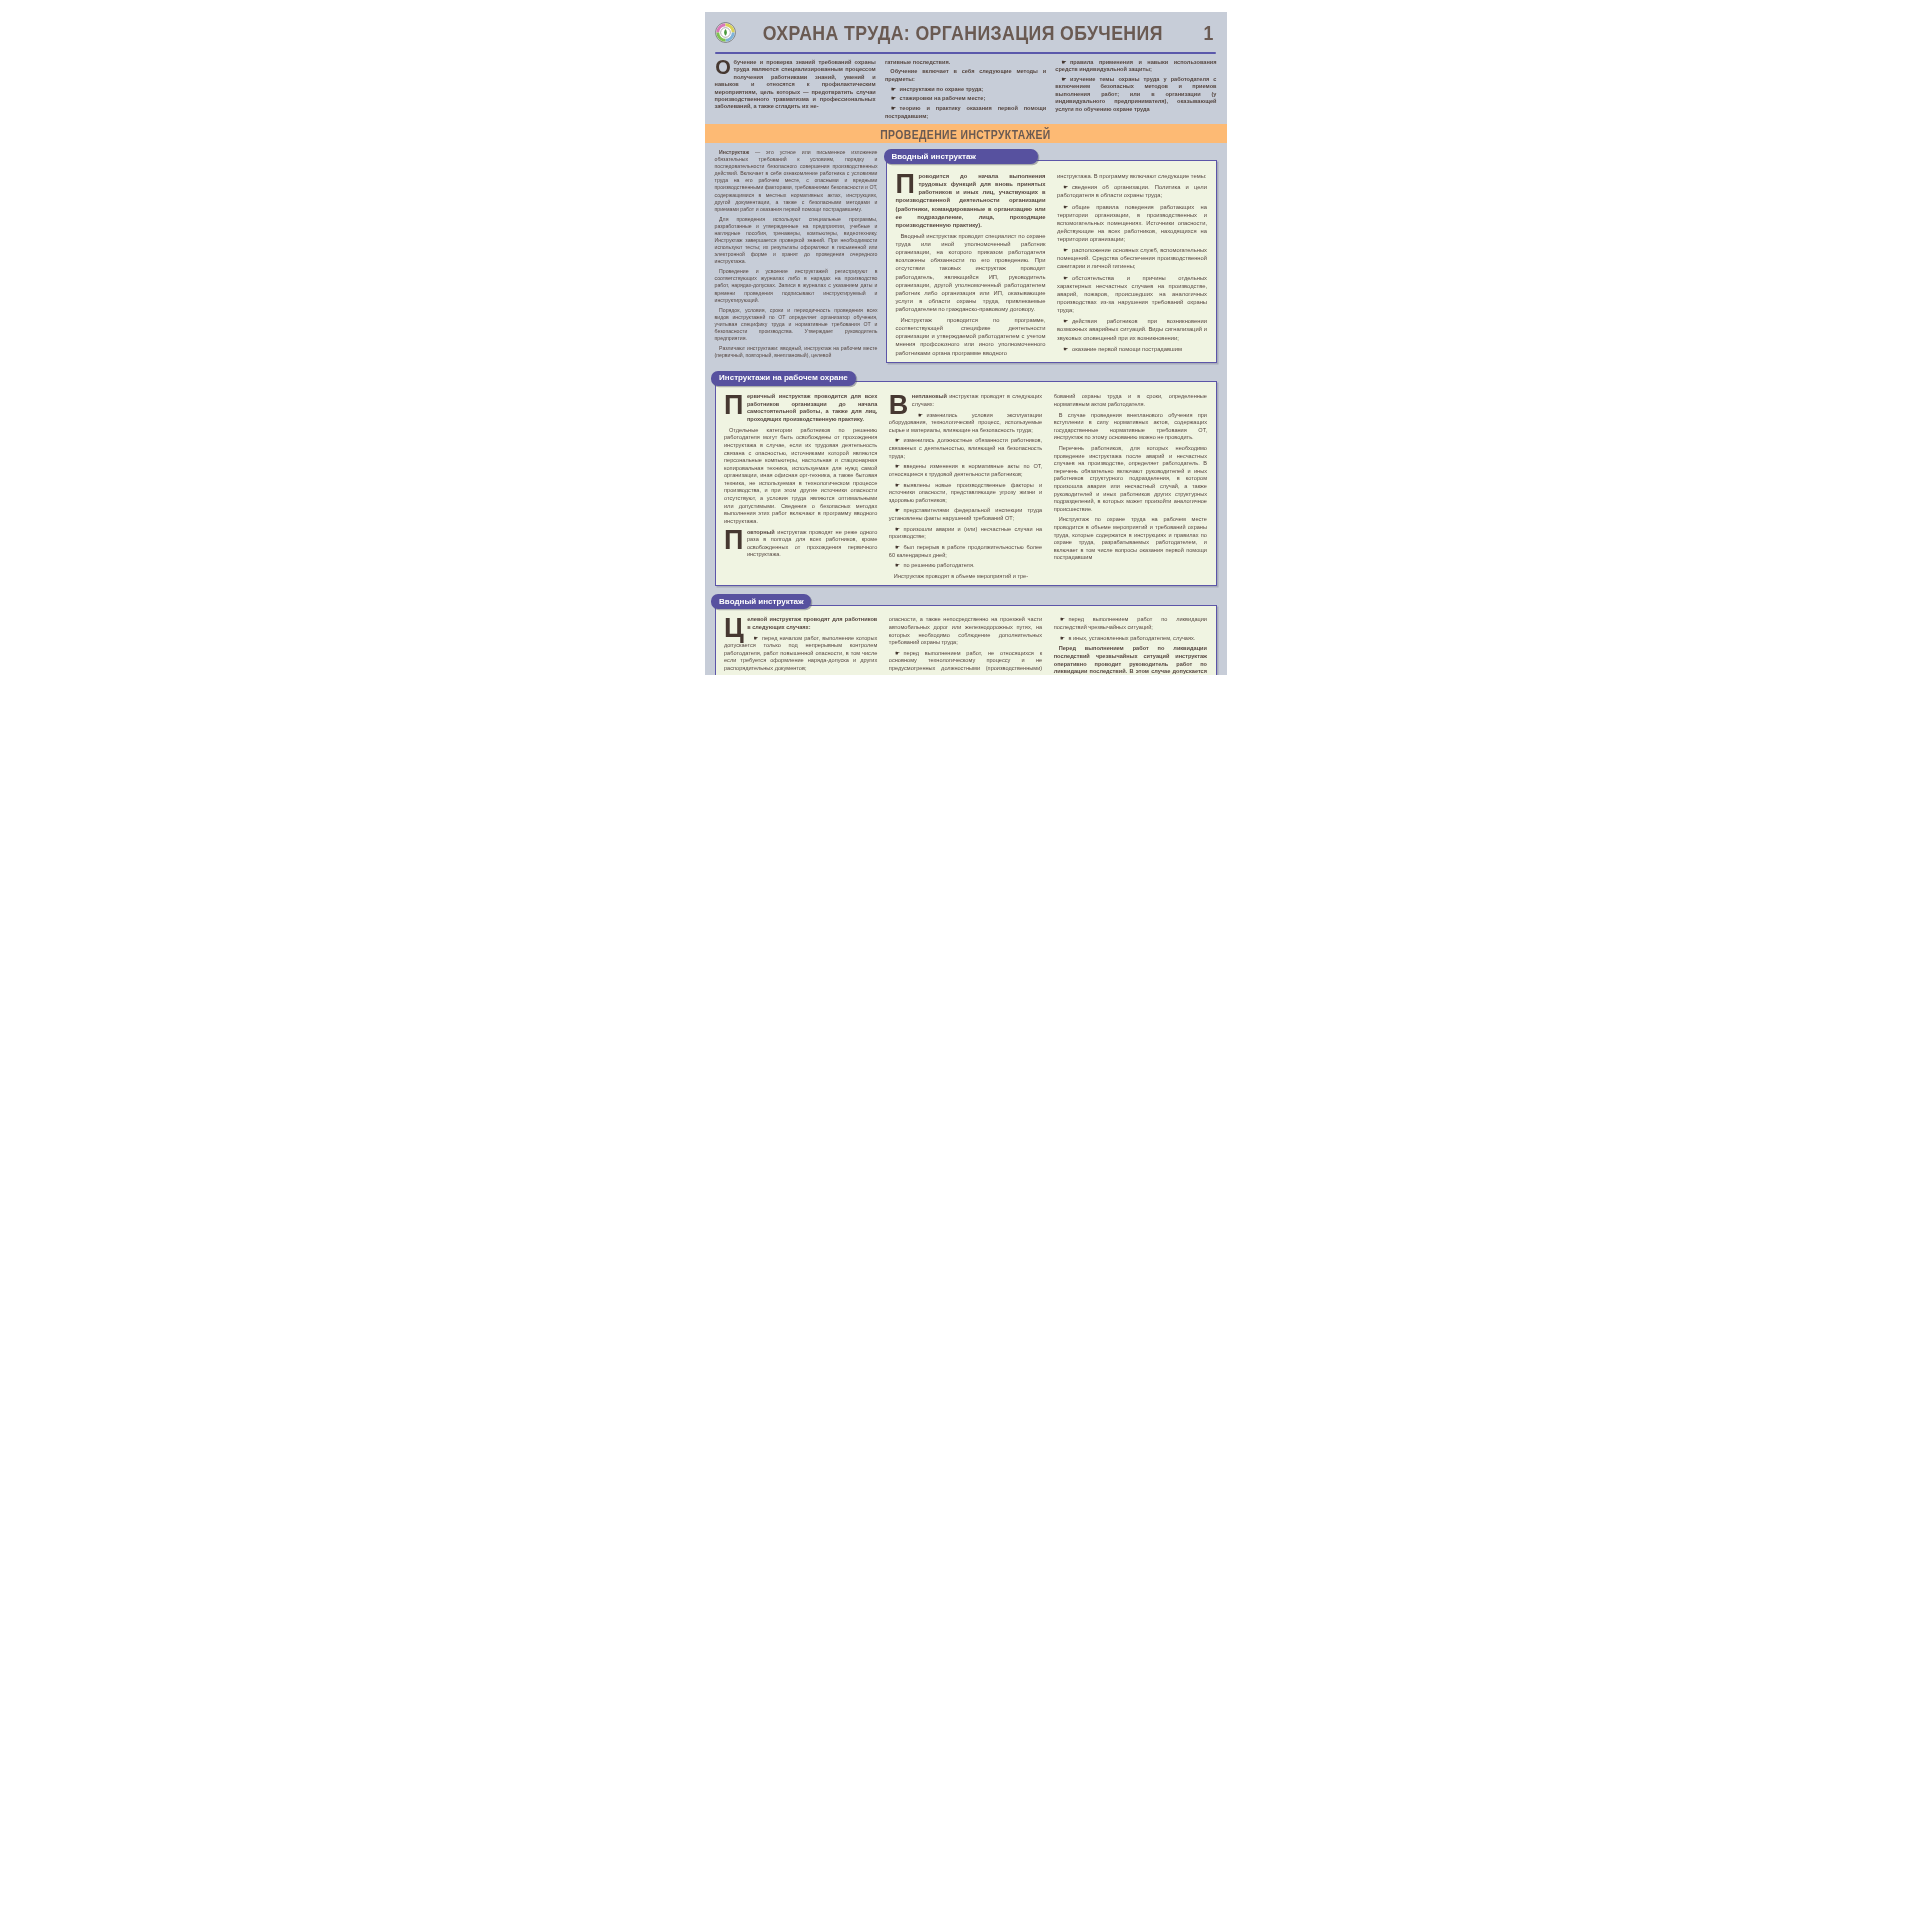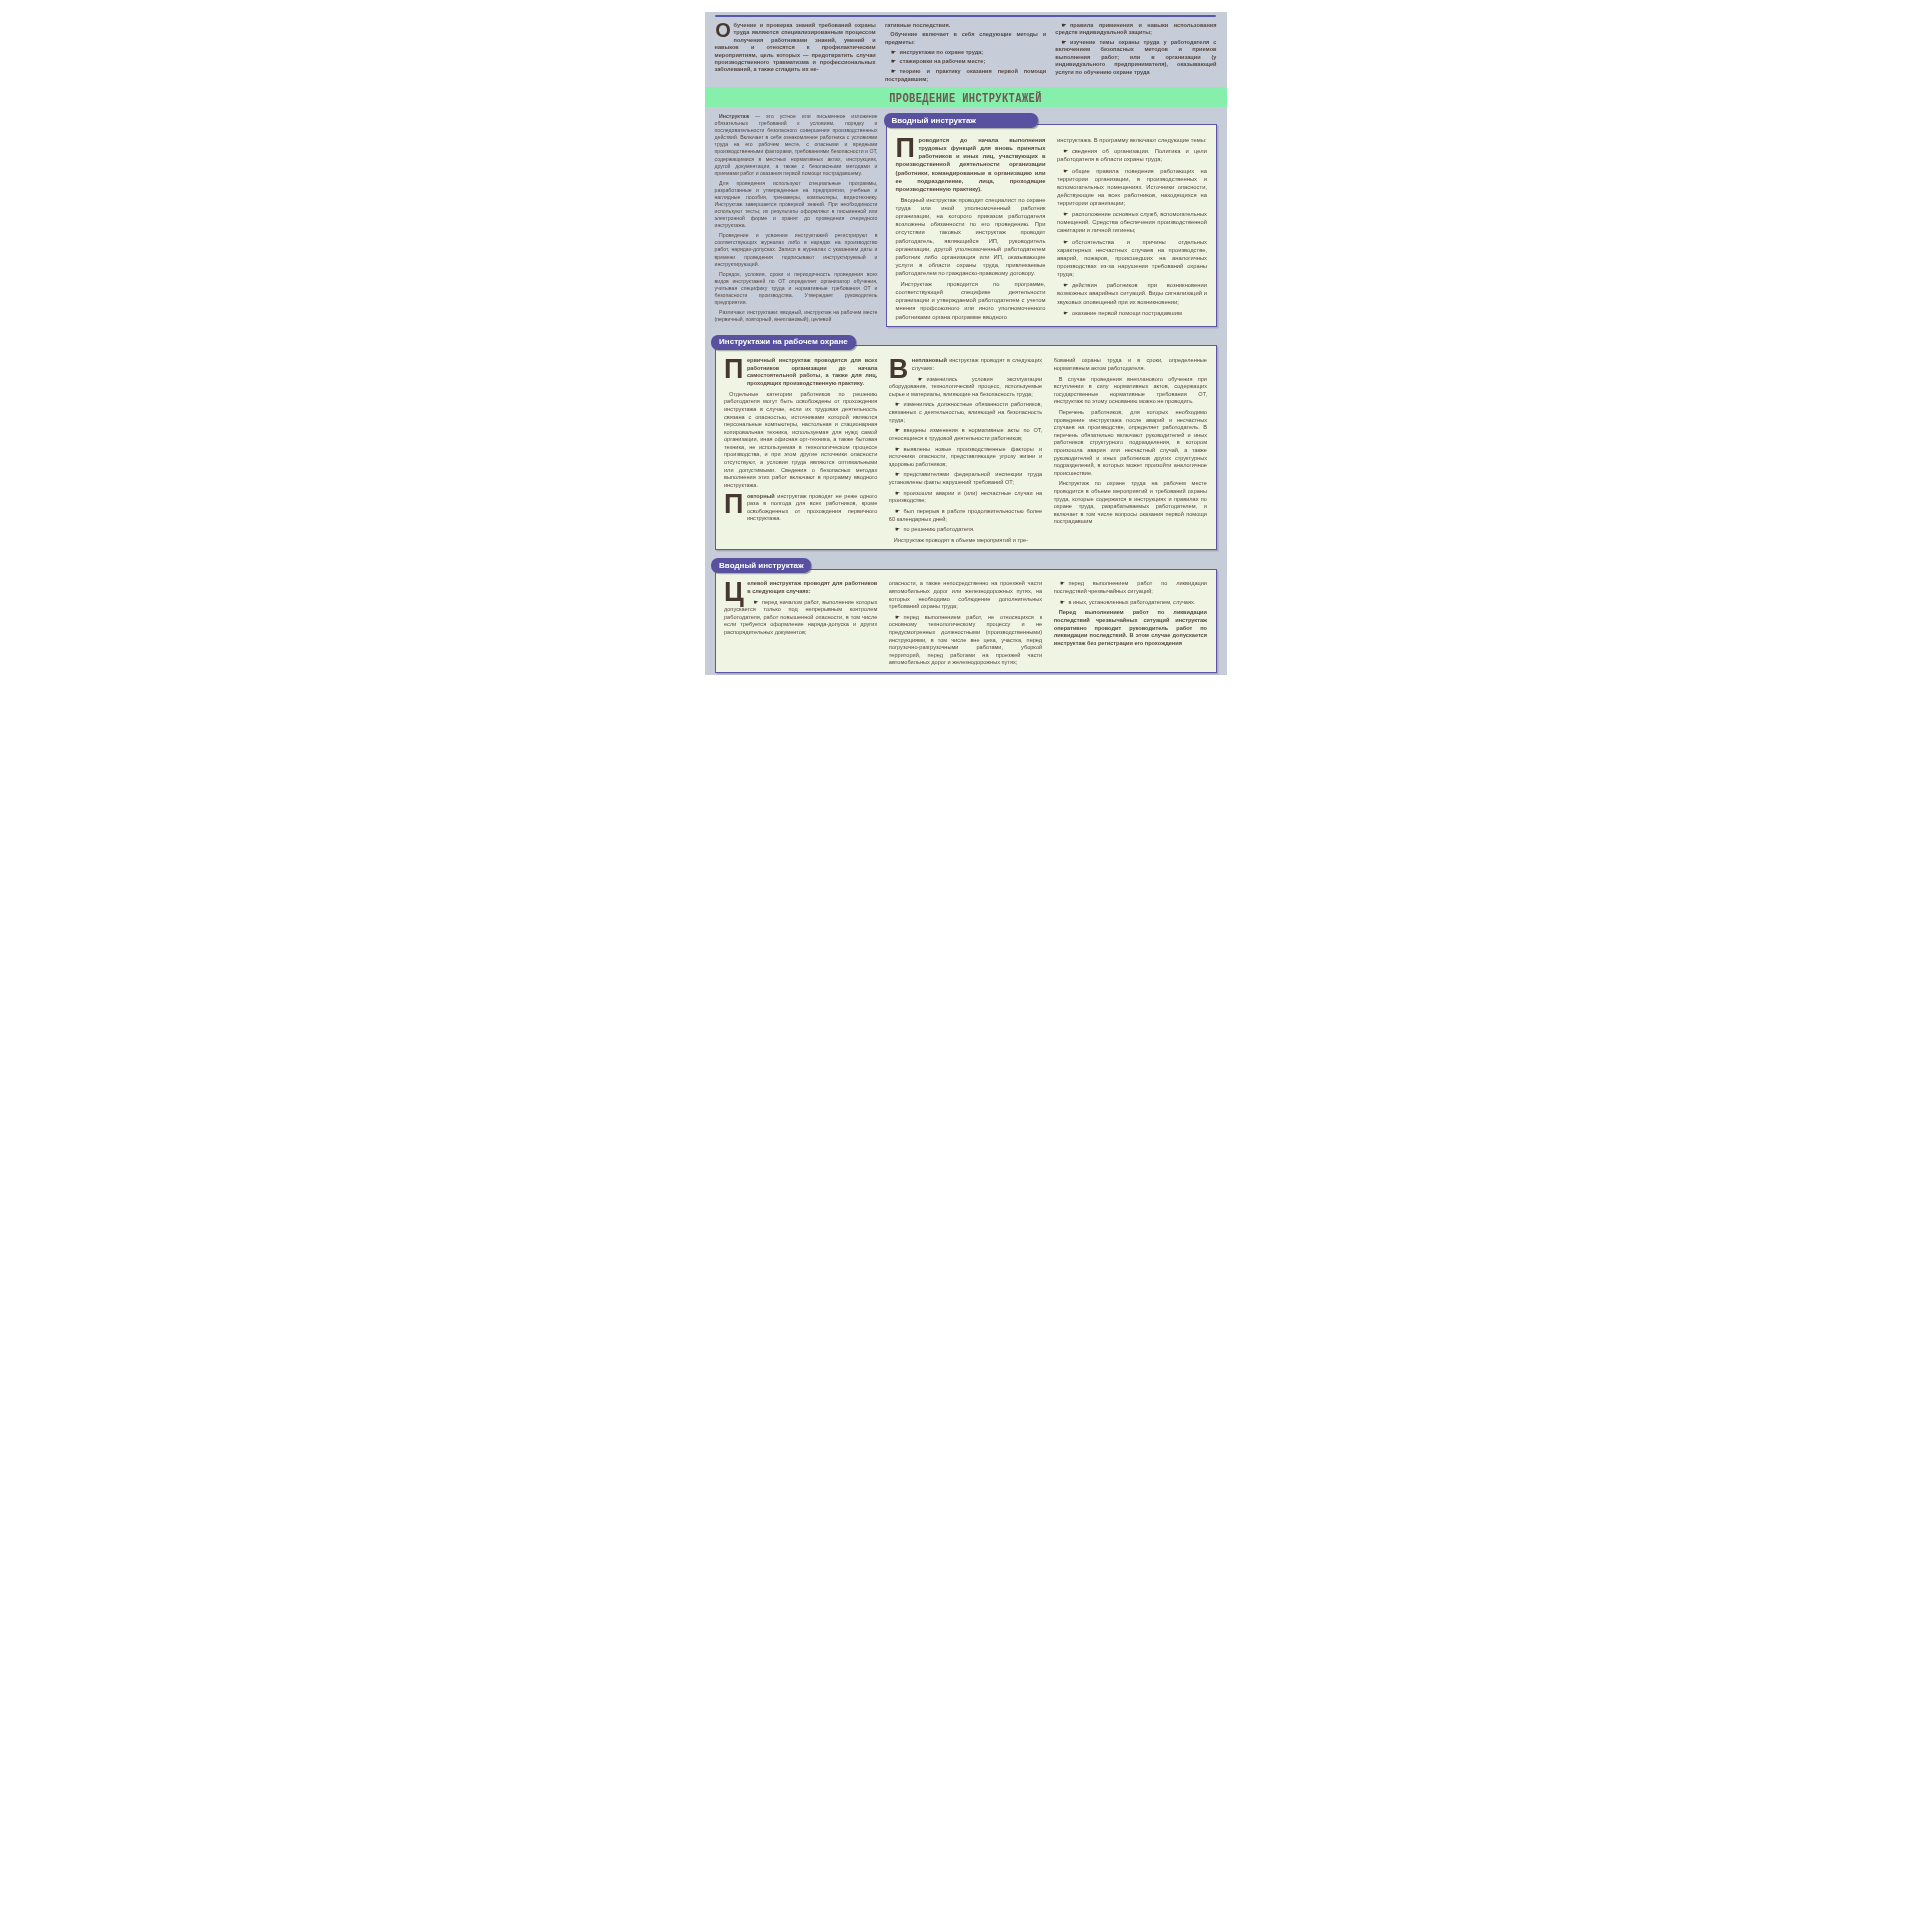--- a/index.html
+++ b/index.html
@@ -20,21 +20,21 @@
 
   
   .intro { display:flex; gap:9.2px; color:#564741; font-weight:bold; font-size:5.6px;
            line-height:1.34; min-height:58px; text-align:justify; }
   .intro .col { flex:1; }
   .intro p { margin-bottom:2.3px; }
   .intro .indent { text-indent:5.4px; }
   .dc-intro { float:left; font-size:20px; line-height:15.4px; margin:1.2px 2.7px 0 0.8px; color:#463831; }
 
   
-  .main-title { background:#86efac; margin:1.5px -10px 5.4px; padding:4.6px 0 3.9px; text-align:center;font-family:Liberation Mono, monospace; }
+  .main-title { background:#fdba74; margin:1.5px -10px 5.4px; padding:4.6px 0 3.9px; text-align:center; }
   .main-title span { display:inline-block; color:#6a5a52; font-weight:bold; font-size:10.4px;
                      letter-spacing:0.4px; transform:scaleY(1.2); }
 
   
   .band { display:inline-block; background:#57519f; color:#ffffff; font-weight:bold; font-size:8px;
           padding:2.7px 7.7px 3.1px; box-shadow:1.2px 1.2px 0 rgba(70,72,95,0.4); position:relative; z-index:2;border-radius:7px; }
   .box { background:#f0f4e2; border:1.2px solid #5c55a8; box-shadow:1.5px 1.5px 0 rgba(70,72,95,0.25);
          position:relative; z-index:1; }
   .box-col { flex:1; color:#564741; text-align:justify; }
   .box p { margin-bottom:3.1px; }
@@ -58,20 +58,37 @@
   .box3 { padding:10.8px 8.5px 4.6px; display:flex; gap:11.6px; font-size:5.6px; line-height:1.36; }
   .s2 { margin-bottom:7.7px; }
   .s3 .box3 { min-height:89px; }
 </style>
 </head>
 <body>
 
 <div class="poster">
   <div class="canvas">
 
+    <div class="hdr">
+      <div class="logo-wrap">
+        <svg width="21" height="21" viewBox="0 0 50 50">
+          <circle cx="25" cy="25" r="23.5" fill="#ffffff" stroke="#444444" stroke-width="1.6"></circle>
+          <g fill="none" stroke-width="7">
+            <path d="M6.5 25 A18.5 18.5 0 0 1 25 6.5" stroke="#d977b8"></path>
+            <path d="M25 6.5 A18.5 18.5 0 0 1 43.5 25" stroke="#d9d157"></path>
+            <path d="M43.5 25 A18.5 18.5 0 0 1 25 43.5" stroke="#7fb3d9"></path>
+            <path d="M25 43.5 A18.5 18.5 0 0 1 6.5 25" stroke="#7fc250"></path>
+          </g>
+          <circle cx="25" cy="25" r="11.5" fill="#ffffff" stroke="#444444" stroke-width="1"></circle>
+          <path d="M25 32.5 C20.5 28 20.5 21.5 25 16.5 C29.5 21.5 29.5 28 25 32.5 Z" fill="#4a9a3e"></path>
+        </svg>
+      </div>
+      <div class="hdr-title">ОХРАНА ТРУДА: ОРГАНИЗАЦИЯ ОБУЧЕНИЯ</div>
+      <div class="hdr-num">1</div>
+    </div>
     <div class="rule"></div>
 
     <div class="intro">
       <div class="col">
         <p><span class="dc-intro">О</span><span>бучение и проверка знаний требований охраны труда являются специализированным процессом получения работниками знаний, умений и навыков и относятся к профилактическим мероприятиям, цель которых — предотвратить случаи производственного травматизма и профессиональных заболеваний, а также сгладить их не-</span></p>
       </div>
       <div class="col">
         <p>гативные последствия.</p>
         <p class="indent">Обучение включает в себя следующие методы и предметы:</p>
         <p class="bullet"><span class="hand">☛</span><span>инструктажи по охране труда;</span></p>

